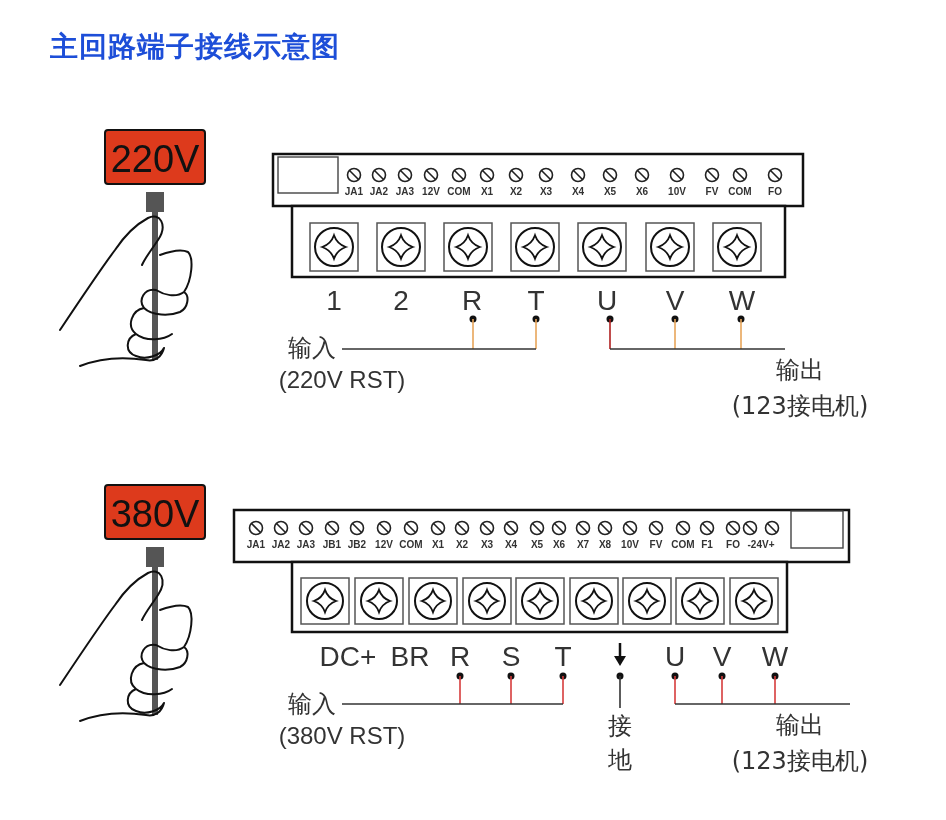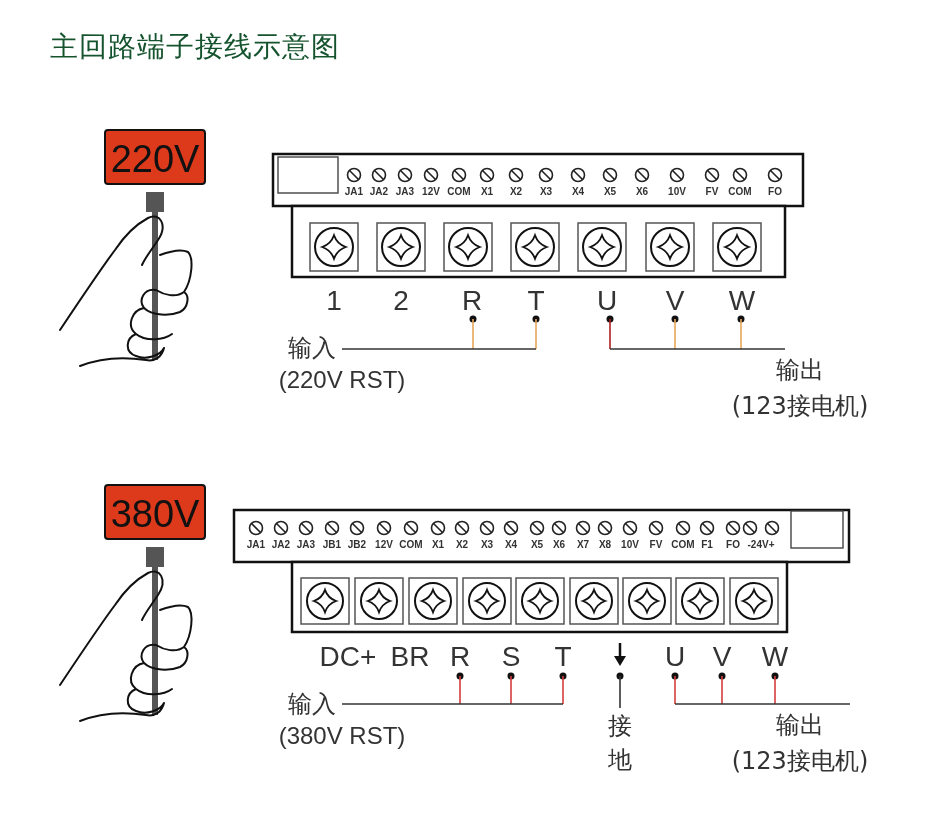--- a/index.html
+++ b/index.html
@@ -1,17 +1,17 @@
 <!DOCTYPE html>
 <html><head>
 <meta charset="utf-8">
 <style>
   html, body { margin:0; padding:0; background:#ffffff; }
   body { width:946px; height:820px; position:relative; overflow:hidden; font-family:"DejaVu Sans", sans-serif; color:#222; }
-  #title { position:absolute; left:50px; top:28px; font-size:28px; font-weight:normal; color:#14532d; letter-spacing:1px; }
+  #title { position:absolute; left:50px; top:28px; font-size:28px; font-weight:bold; color:#1d4ed8; letter-spacing:1px; }
   svg#dg { position:absolute; left:0; top:0; }
 </style>
 </head>
 <body>
 
 <div id="title">主回路端子接线示意图</div>
 
 <svg id="dg" width="946" height="820" xmlns="http://www.w3.org/2000/svg">
     <g>
       <rect x="273" y="154" width="530" height="52" fill="#fff" stroke="#111" stroke-width="2.5"></rect>

